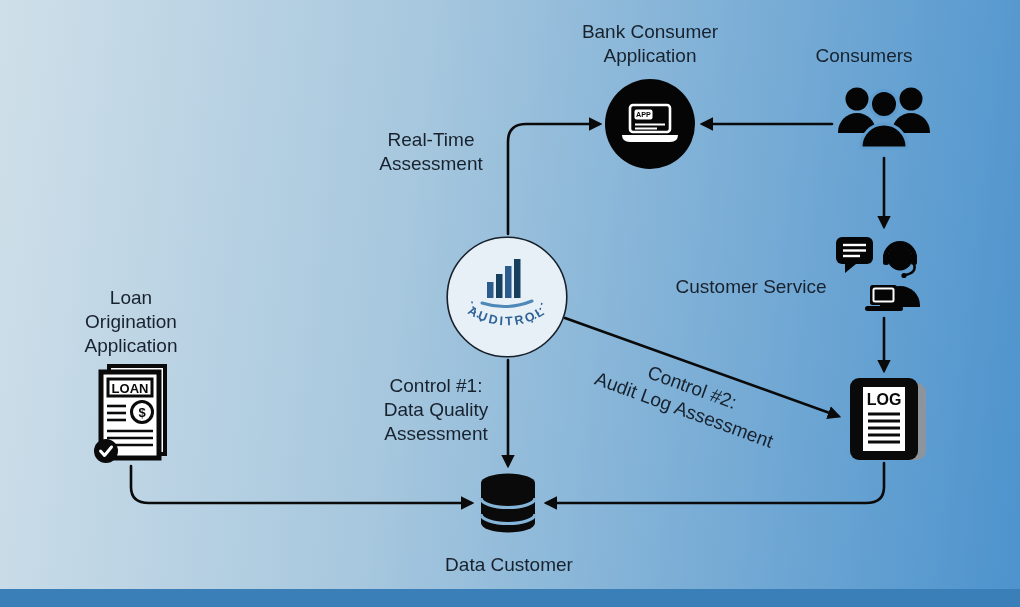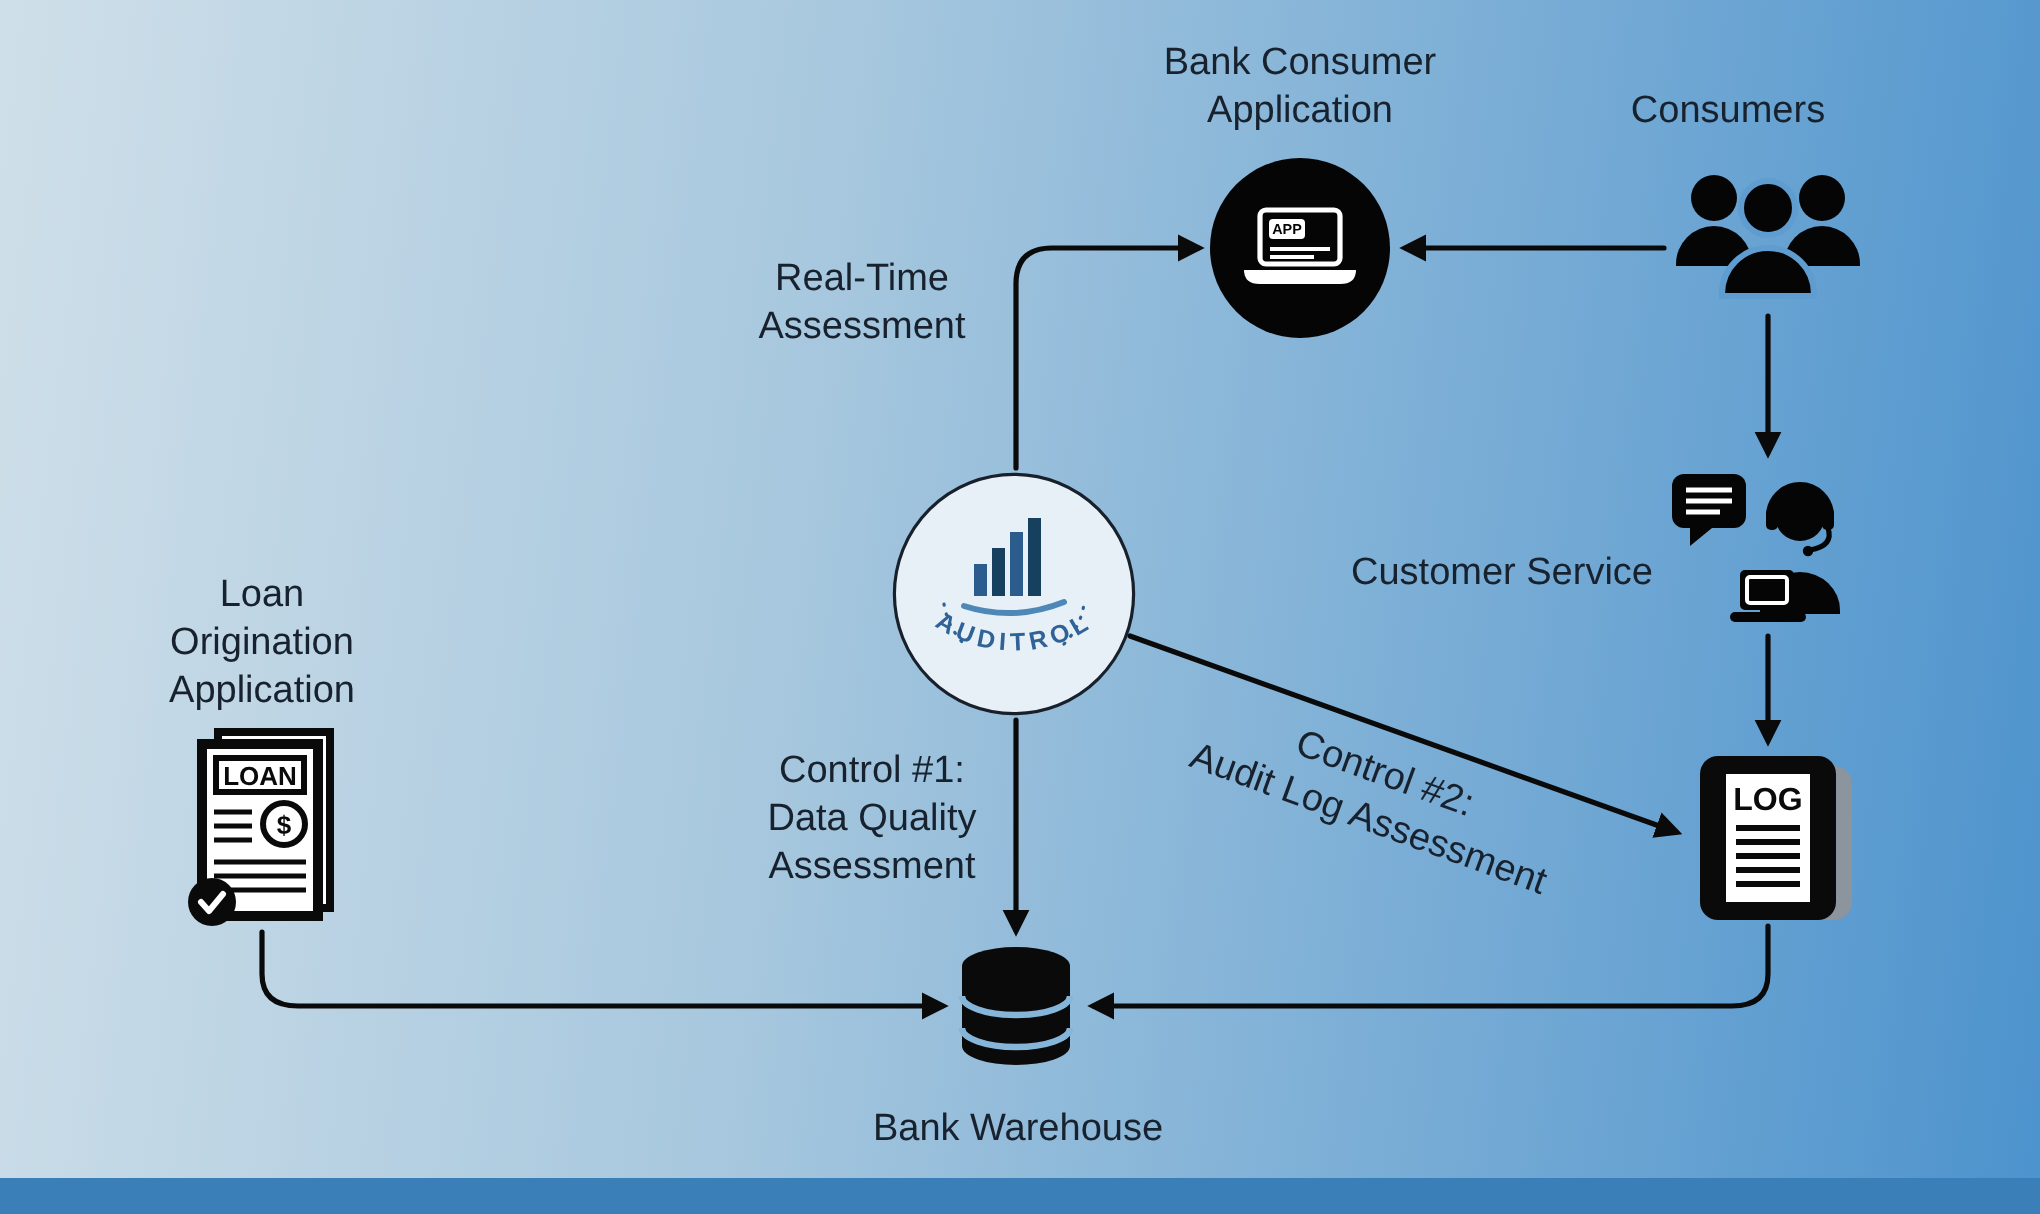--- a/index.html
+++ b/index.html
@@ -83,21 +83,21 @@
     <span>Data Quality</span>
     <span>Assessment</span>
   </div>
 
   <div class="label rot" style="left:688px; top:399px;">
     <span>Control #2:</span>
     <span>Audit Log Assessment</span>
   </div>
 
   <div class="label" style="left:509px; top:553px;">
-    <span>Bank Warehouse</span>
+    <span>Data Customer</span>
   </div>
 
   <svg class="icon" style="left:605px; top:79px;" width="90" height="90" viewBox="0 0 90 90">
     <circle cx="45" cy="45" r="45" fill="#050505"></circle>
     <rect x="25" y="26" width="40" height="27" rx="3" fill="none" stroke="#ffffff" stroke-width="2.6"></rect>
     <rect x="29.5" y="30.5" width="18" height="10" rx="2" fill="#ffffff"></rect>
     <text x="38.5" y="38.2" font-size="7.2" font-weight="bold" text-anchor="middle" fill="#050505">APP</text>
     <line x1="30" y1="45.5" x2="60" y2="45.5" stroke="#ffffff" stroke-width="2"></line>
     <line x1="30" y1="49.5" x2="52" y2="49.5" stroke="#ffffff" stroke-width="2"></line>
     <path d="M17 56 h56 q0 7 -8 7 h-40 q-8 0 -8 -7 z" fill="#ffffff"></path>

